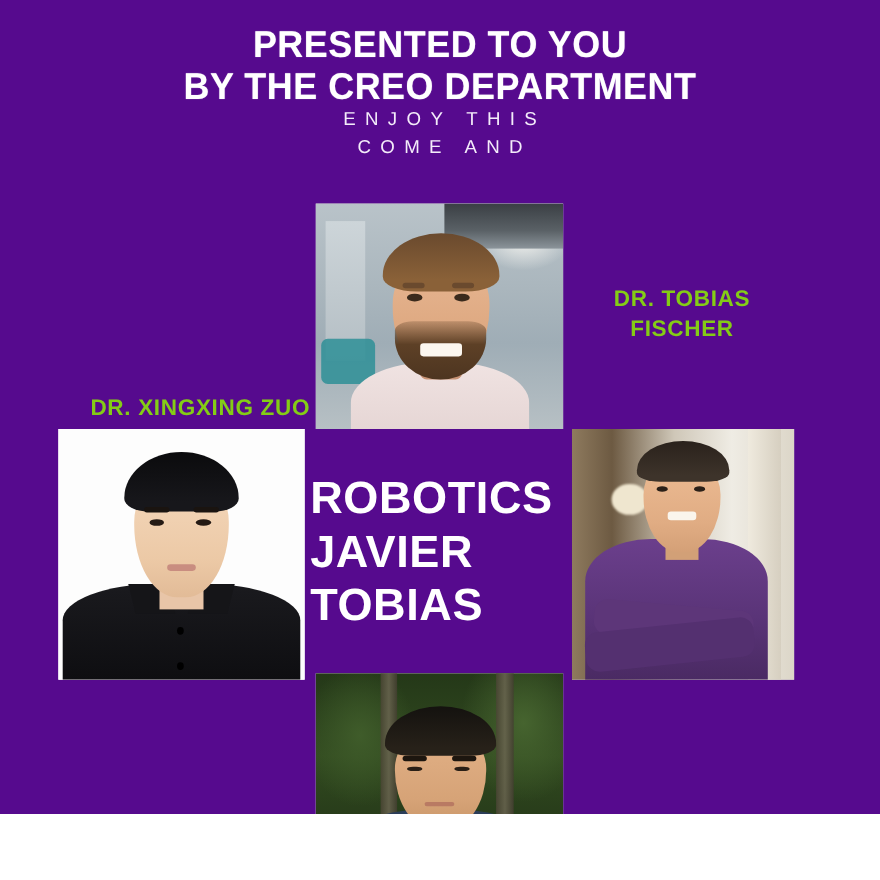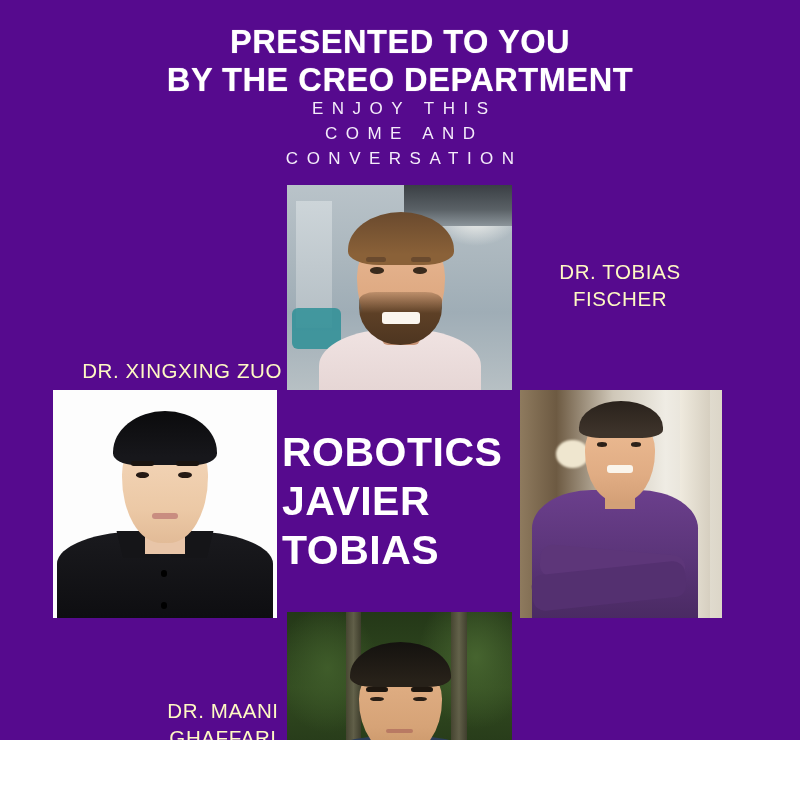--- a/index.html
+++ b/index.html
@@ -284,23 +284,23 @@
   #photo-maani .browL { left:35%; }
   #photo-maani .browR { left:55%; }
   #photo-maani .lips {
     position:absolute; left:44%; top:62%; width:12%; height:2.6%;
     background:#b97a63; border-radius:4px;
   }
 
   
   .name-label {
     position:absolute;
-    color:#fef9c3;
+    color:#84cc16;
     font-size:20.5px;
-    font-weight:400;
+    font-weight:700;
     line-height:27px;
     letter-spacing:0.6px;
     z-index:5;
     white-space:pre-line;
   }
   #name-tobias   { left:520px; top:258px; width:200px; text-align:center; }
   #name-xingxing { left:52px;  top:357px; width:230px; text-align:right; }
   #name-javier   { left:518px; top:634px; width:212px; text-align:center; }
   #name-maani    { left:128px; top:697px; width:190px; text-align:center; }
 </style>
@@ -310,21 +310,20 @@
 <div id="poster">
 
   <div id="header-block">
     <span class="title-line l1">PRESENTED TO YOU</span>
     <span class="title-line l2">BY THE CREO DEPARTMENT</span>
   </div>
 
   <div id="subtitle-block">
     <span class="sub-line">ENJOY THIS</span>
     <span class="sub-line">COME AND</span>
-    <span class="sub-line">CONVERSATION</span>
   </div>
 
   <div class="photo" id="photo-tobias">
     <div class="ph-inner">
       <div class="bg"></div>
         <div class="ceil"></div>
         <div class="pillar"></div>
       <div class="teal"></div>
         <div class="shirt"></div>
         <div class="neck"></div>
@@ -394,16 +393,14 @@
 
   <div id="event-title">
     <span class="event-line">ROBOTICS</span>
     <span class="event-line">JAVIER</span>
     <span class="event-line">TOBIAS</span>
   </div>
 
   <div class="name-label" id="name-tobias">DR. TOBIAS
 FISCHER</div>
   <div class="name-label" id="name-xingxing">DR. XINGXING ZUO</div>
-  <div class="name-label" id="name-maani">DR. MAANI
-GHAFFARI</div>
 
 </div>
 
 </body></html>

